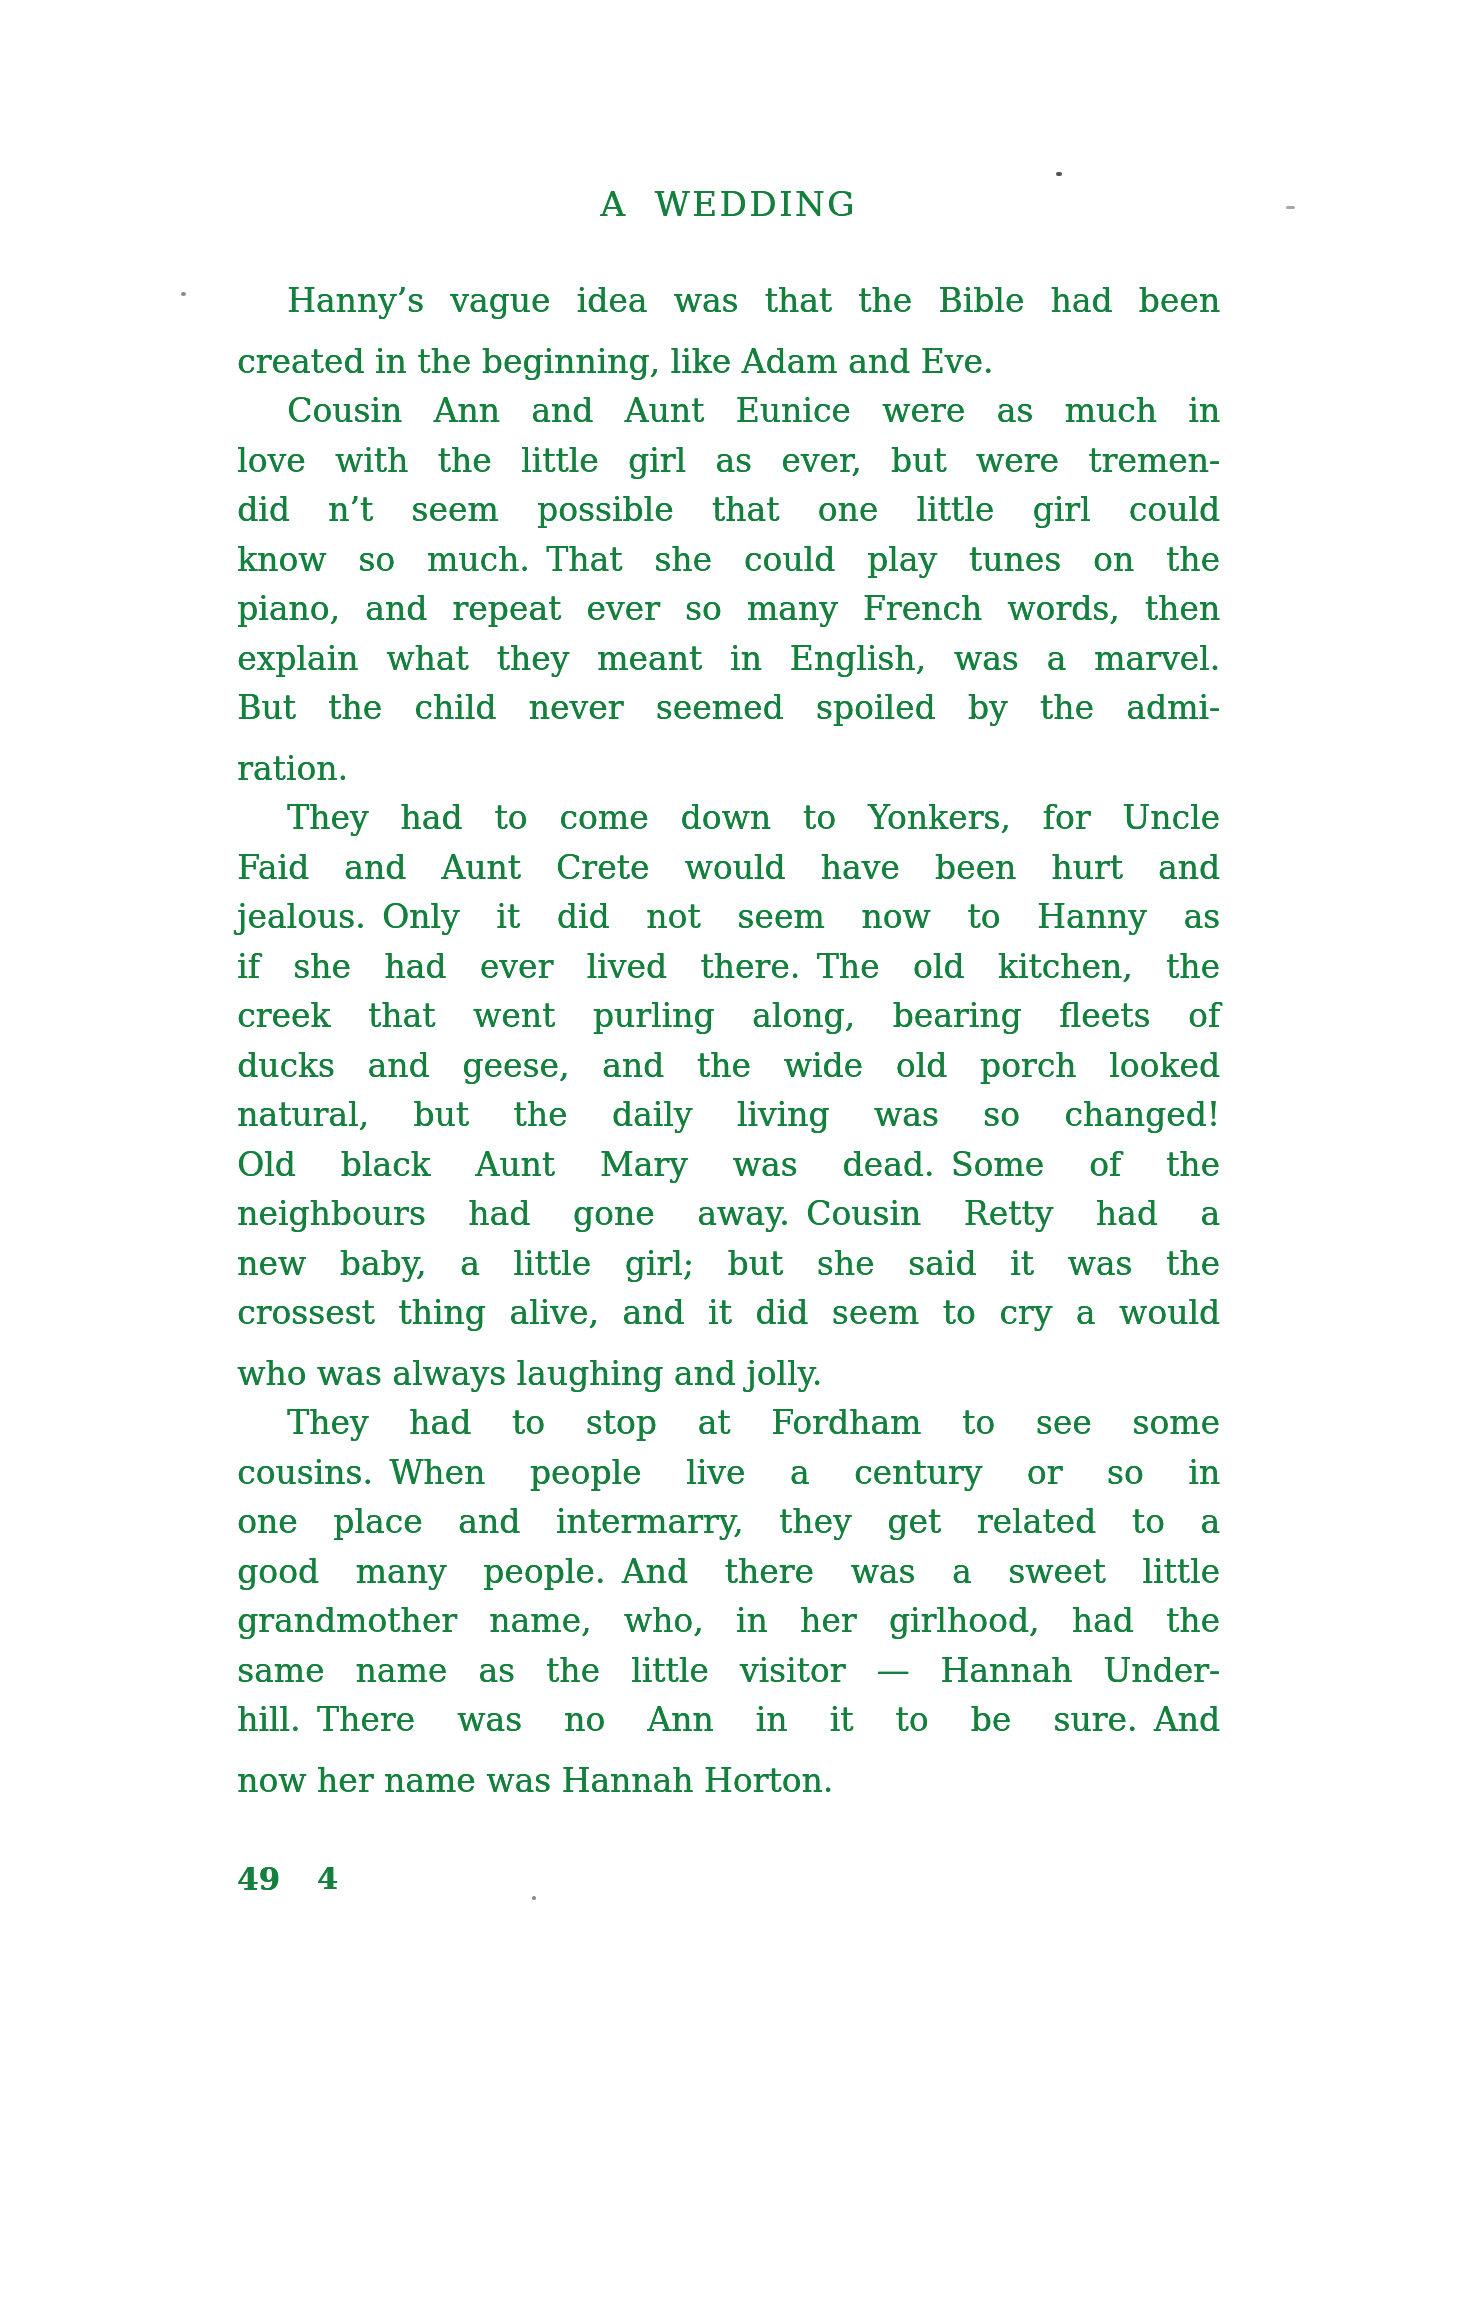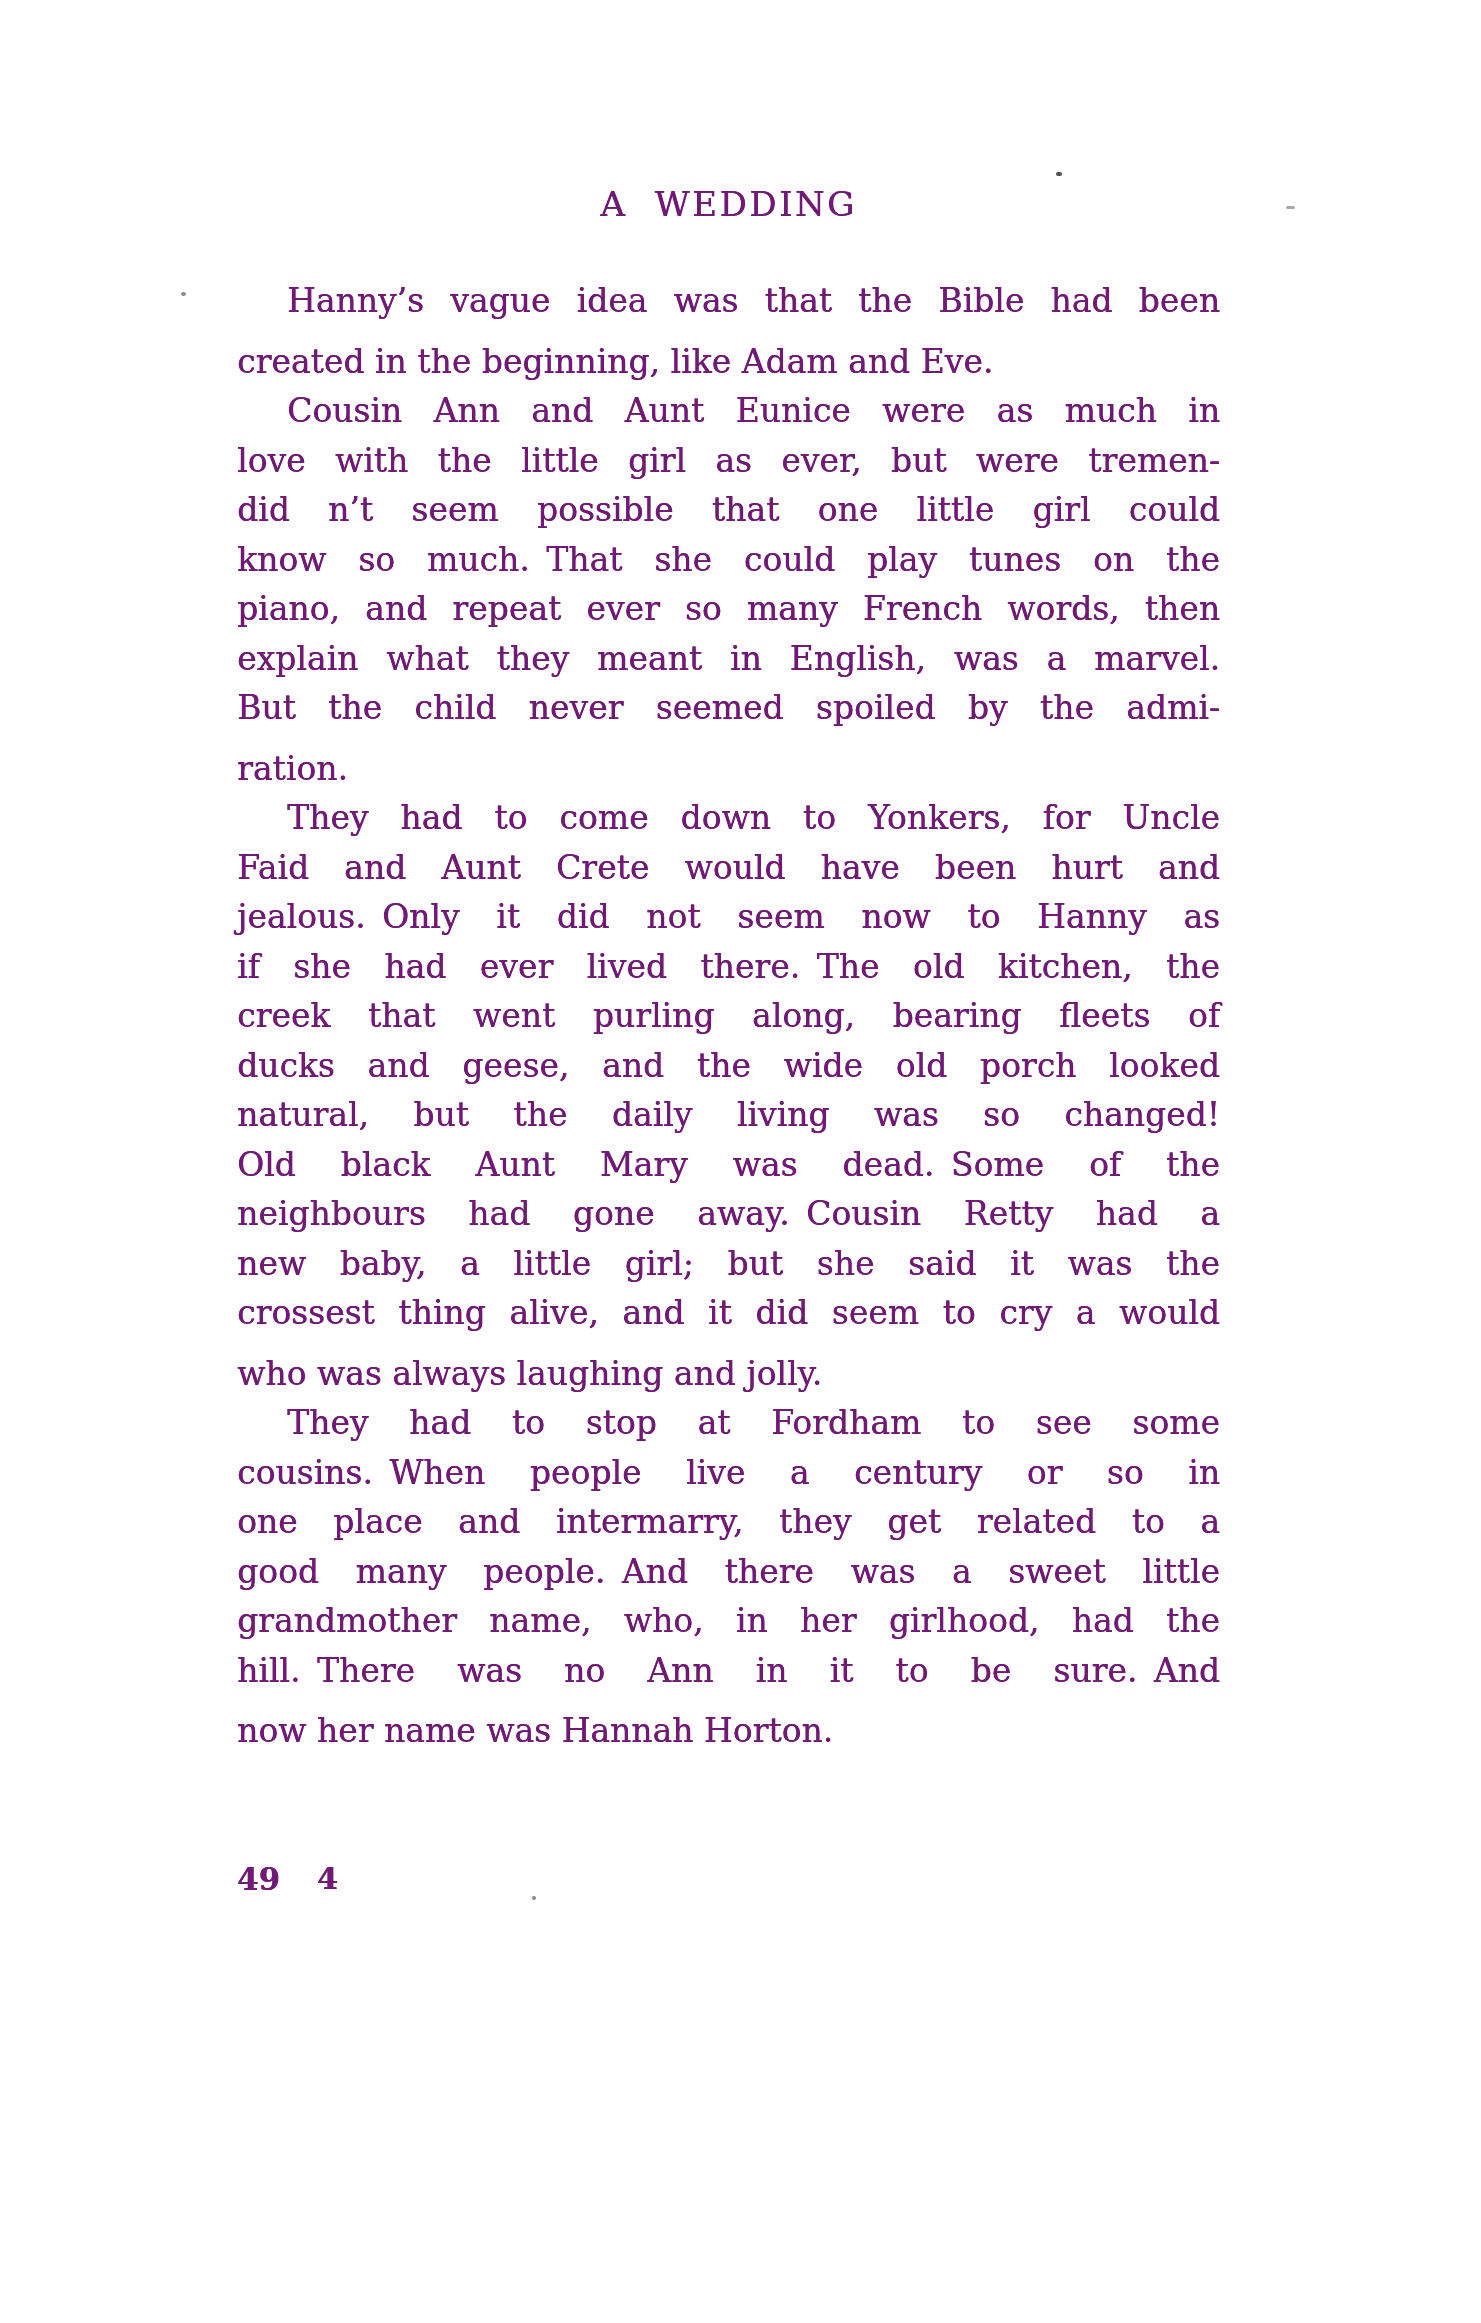--- a/index.html
+++ b/index.html
@@ -7,21 +7,21 @@
     padding: 0;
     background: #ffffff;
   }
   .page {
     position: relative;
     width: 1481px;
     height: 2323px;
     background: #ffffff;
     overflow: hidden;
     font-family: "DejaVu Serif", "Liberation Serif", serif;
-    color: #701a75;
+    color: #15803d;
   }
   .chapter-title {
     position: absolute;
     left: 237px;
     top: 184px;
     width: 983px;
     text-align: center;
     font-size: 34px;
     letter-spacing: 2.5px;
     word-spacing: 14px;
@@ -113,20 +113,21 @@
     <div class="line">neighbours had gone away. Cousin Retty had a</div>
     <div class="line">new baby, a little girl; but she said it was the</div>
     <div class="line">crossest thing alive, and it did seem to cry a would</div>
     <div class="line last">who was always laughing and jolly.</div>
 
     <div class="line first">They had to stop at Fordham to see some</div>
     <div class="line">cousins. When people live a century or so in</div>
     <div class="line">one place and intermarry, they get related to a</div>
     <div class="line">good many people. And there was a sweet little</div>
     <div class="line">grandmother name, who, in her girlhood, had the</div>
+    <div class="line">same name as the little visitor — Hannah Under-</div>
     <div class="line">hill. There was no Ann in it to be sure. And</div>
     <div class="line last">now her name was Hannah Horton.</div>
 
   </div>
 
   <div class="signature-mark">4</div>
 
   <div class="page-number">49</div>
 
   <div class="speck s1"></div>

